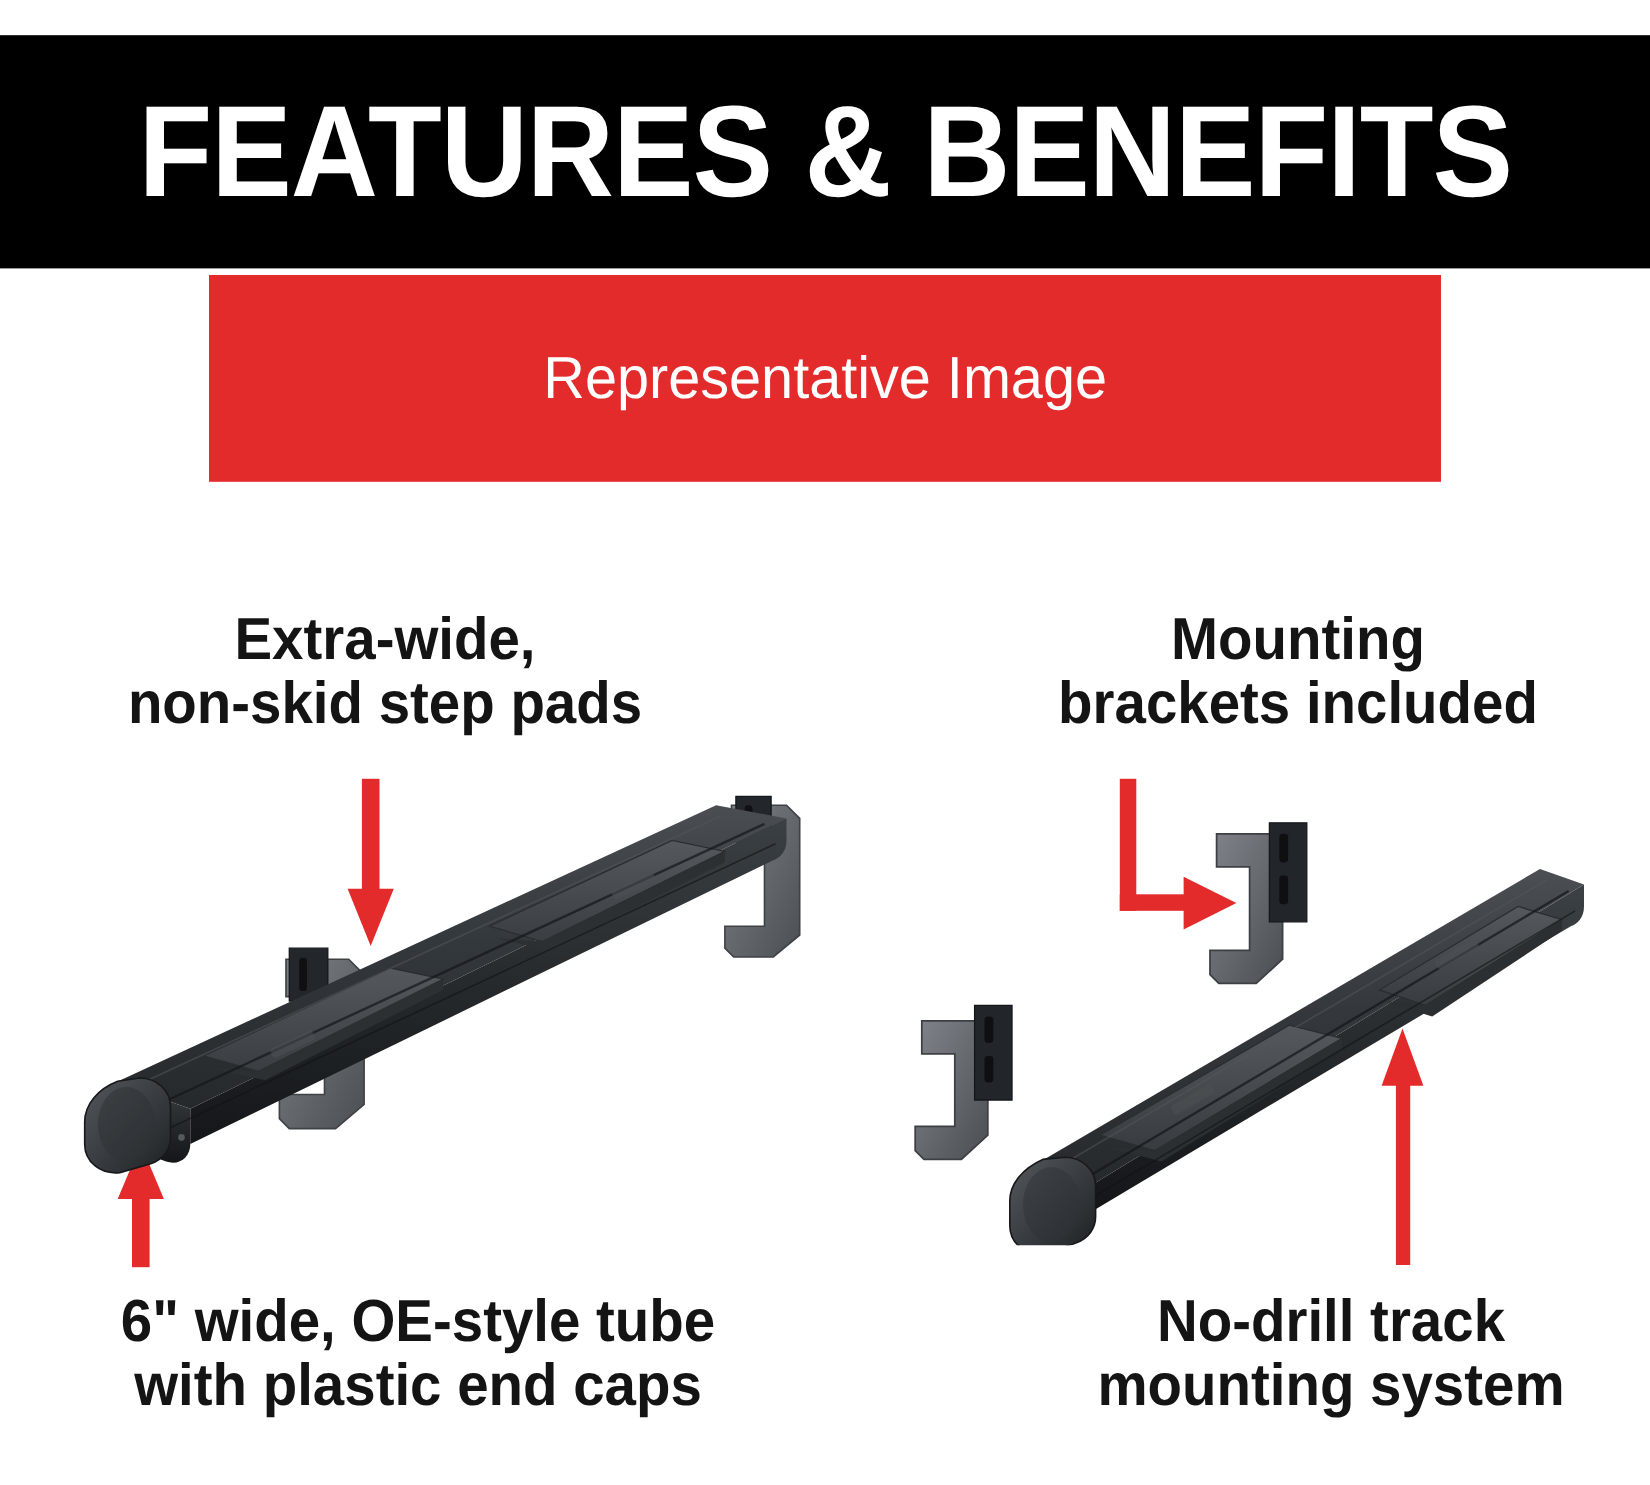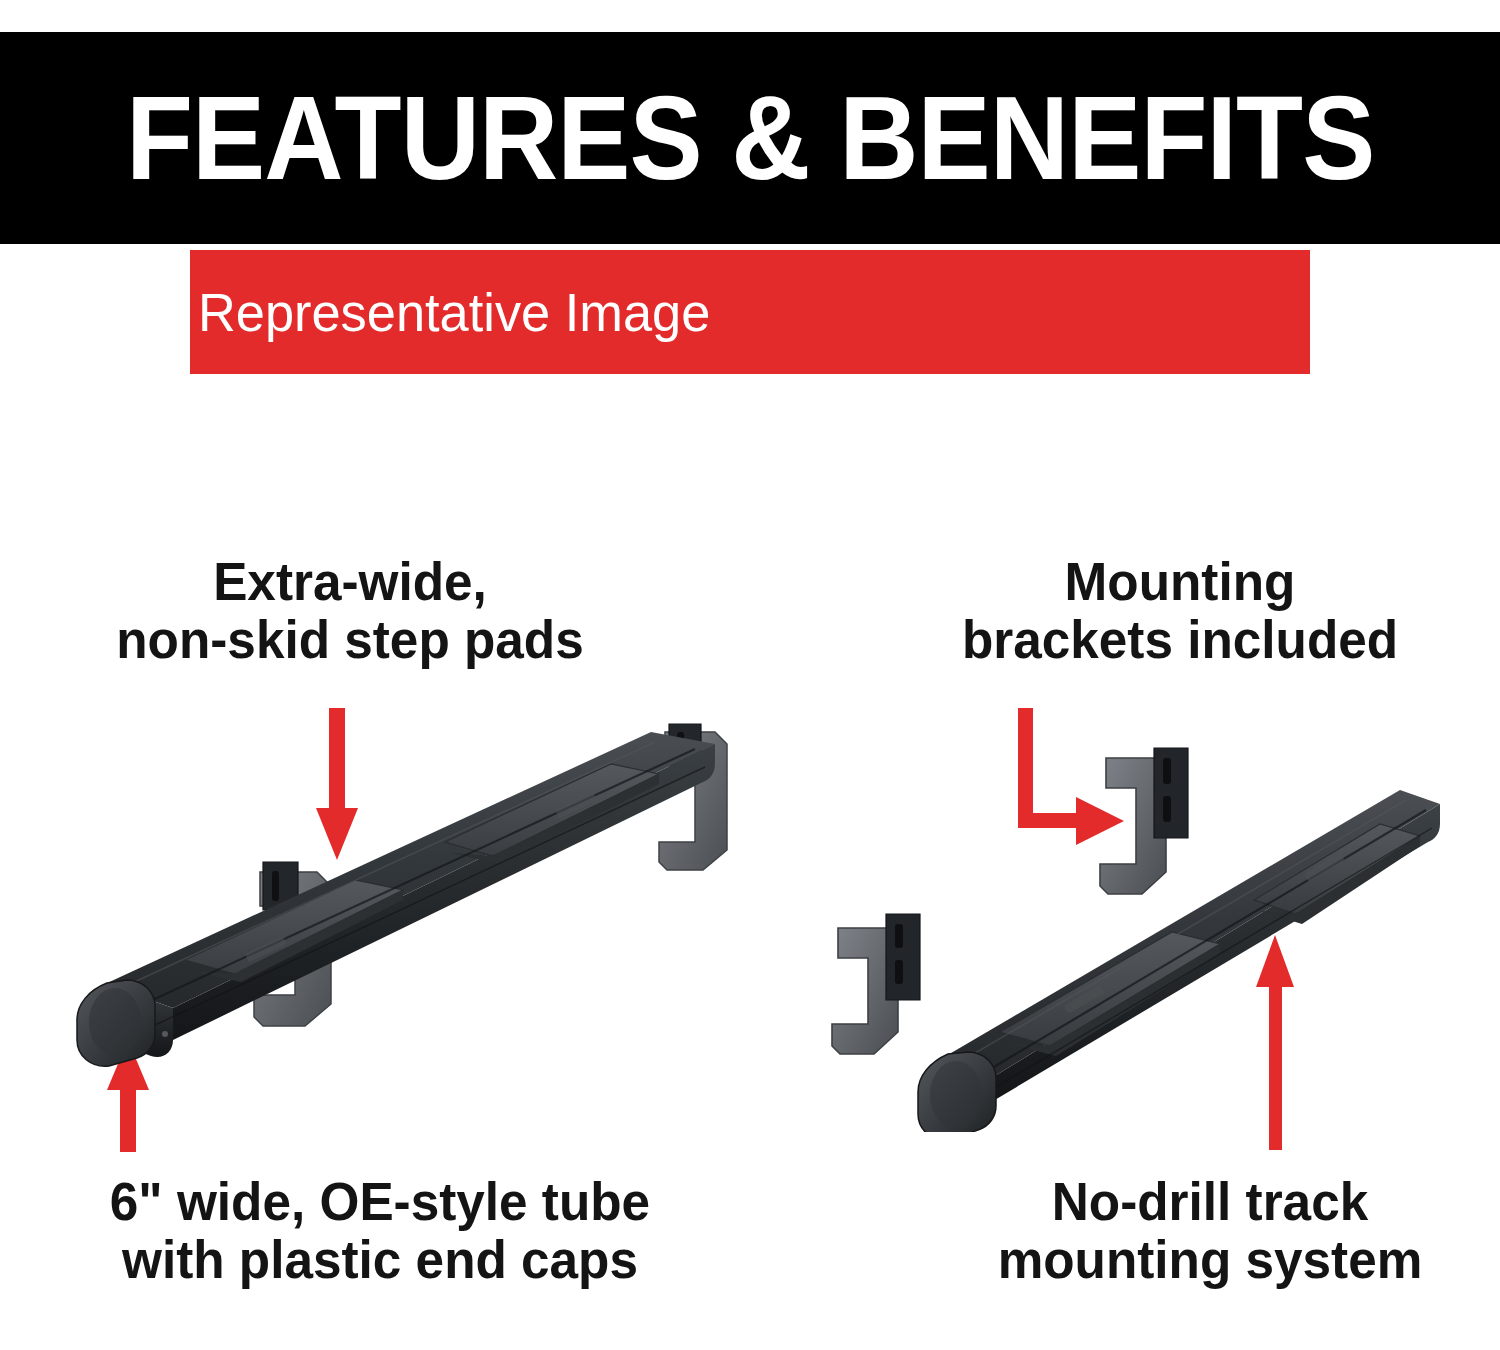--- a/index.html
+++ b/index.html
@@ -24,23 +24,23 @@
     font-size:118px;
     letter-spacing:-1px;
     line-height:1;
     transform:scaleX(0.93);
     white-space:nowrap;
     text-align:center;
   }
 
   
   .red-banner{
-    position:absolute; left:190px; top:218px; width:1120px; height:124px;
+    position:absolute; left:190px; top:218px; width:1120px; height:188px;
     background:#E32B2B;
-    display:flex; align-items:center; justify-content:flex-start;
+    display:flex; align-items:center; justify-content:center;
   }
   .red-banner-text{
     color:#ffffff;
     font-family:"Liberation Sans Narrow","Liberation Sans",sans-serif;
     font-weight:normal;
     font-size:54px;
     transform:scaleX(0.97);
     white-space:nowrap;
   }
 

